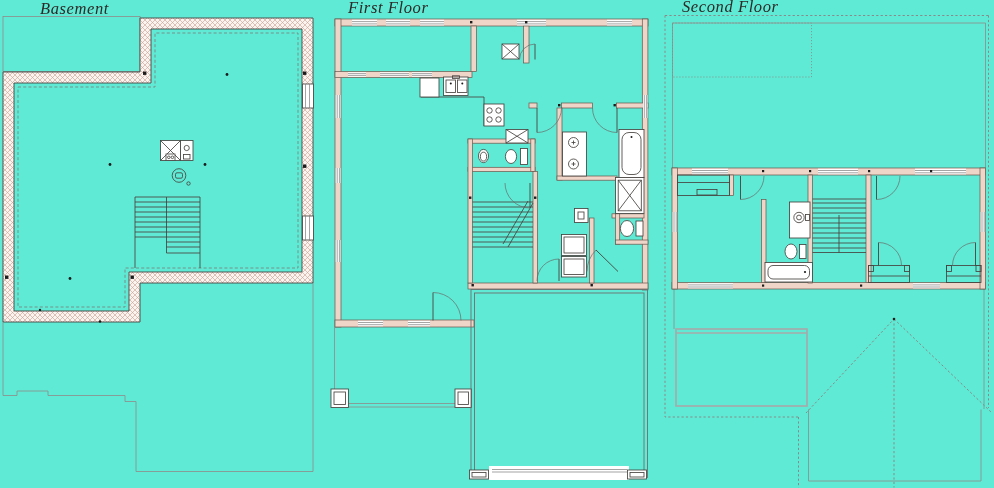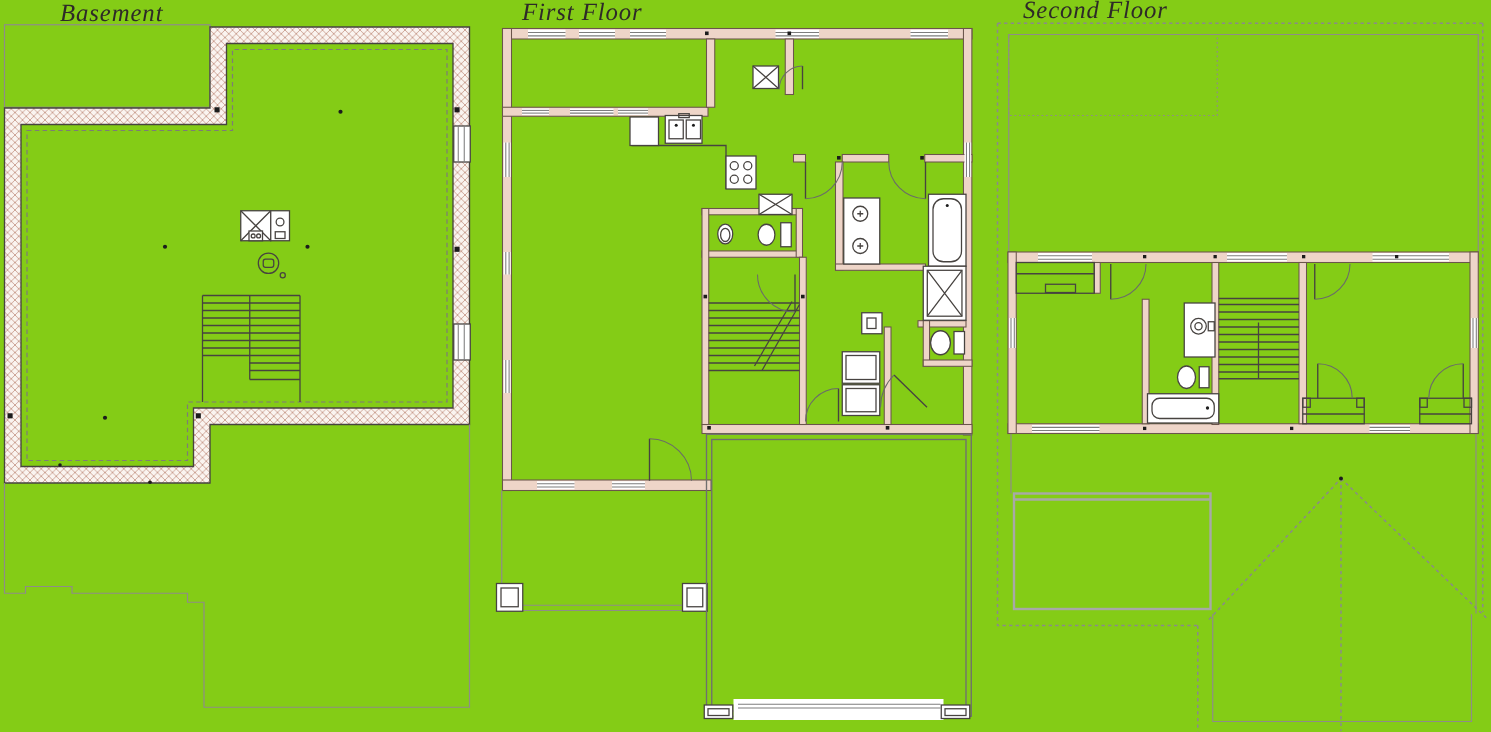--- a/index.html
+++ b/index.html
@@ -1,16 +1,16 @@
 <!DOCTYPE html>
 <html style="--title-color: #2e2a28; --line: #474340; --thin-line: #8f8c89; --dashed-line: #7e7b78; --wall-fill: #eed5c8; --wall-stroke: #6b554b; --hatch-line: #c99d8f; --hatch-bg: #faf4f0; --roof-gray: #a8a8a8;"><head>
 <meta charset="utf-8">
 <style>
   html,body{margin:0;padding:0;background:#fff;}
-  .stage{position:relative;width:994px;height:488px;background:#84cc16;overflow:hidden;
+  .stage{position:relative;width:994px;height:488px;background:#5eead4;overflow:hidden;
          font-family:"Liberation Sans",sans-serif;}
   svg{display:block;}
   .t-title{font-family:"Liberation Serif",serif;font-style:italic;font-size:16.5px;
            letter-spacing:.6px;fill:var(--title-color,#2e2a28);}
   .wall{fill:var(--wall-fill,#eed5c8);stroke:var(--wall-stroke,#6b554b);stroke-width:.7;}
   .hatchwall{fill:url(#xhatch);stroke:var(--line,#474340);stroke-width:.9;}
   .hbg{fill:var(--hatch-bg,#faf4f0);}
   .hln{stroke:var(--hatch-line,#c99d8f);stroke-width:.6;}
   .thin{fill:none;stroke:var(--thin-line,#8f8c89);stroke-width:.8;}
   .thin2{fill:none;stroke:#6f6f6f;stroke-width:.9;}

